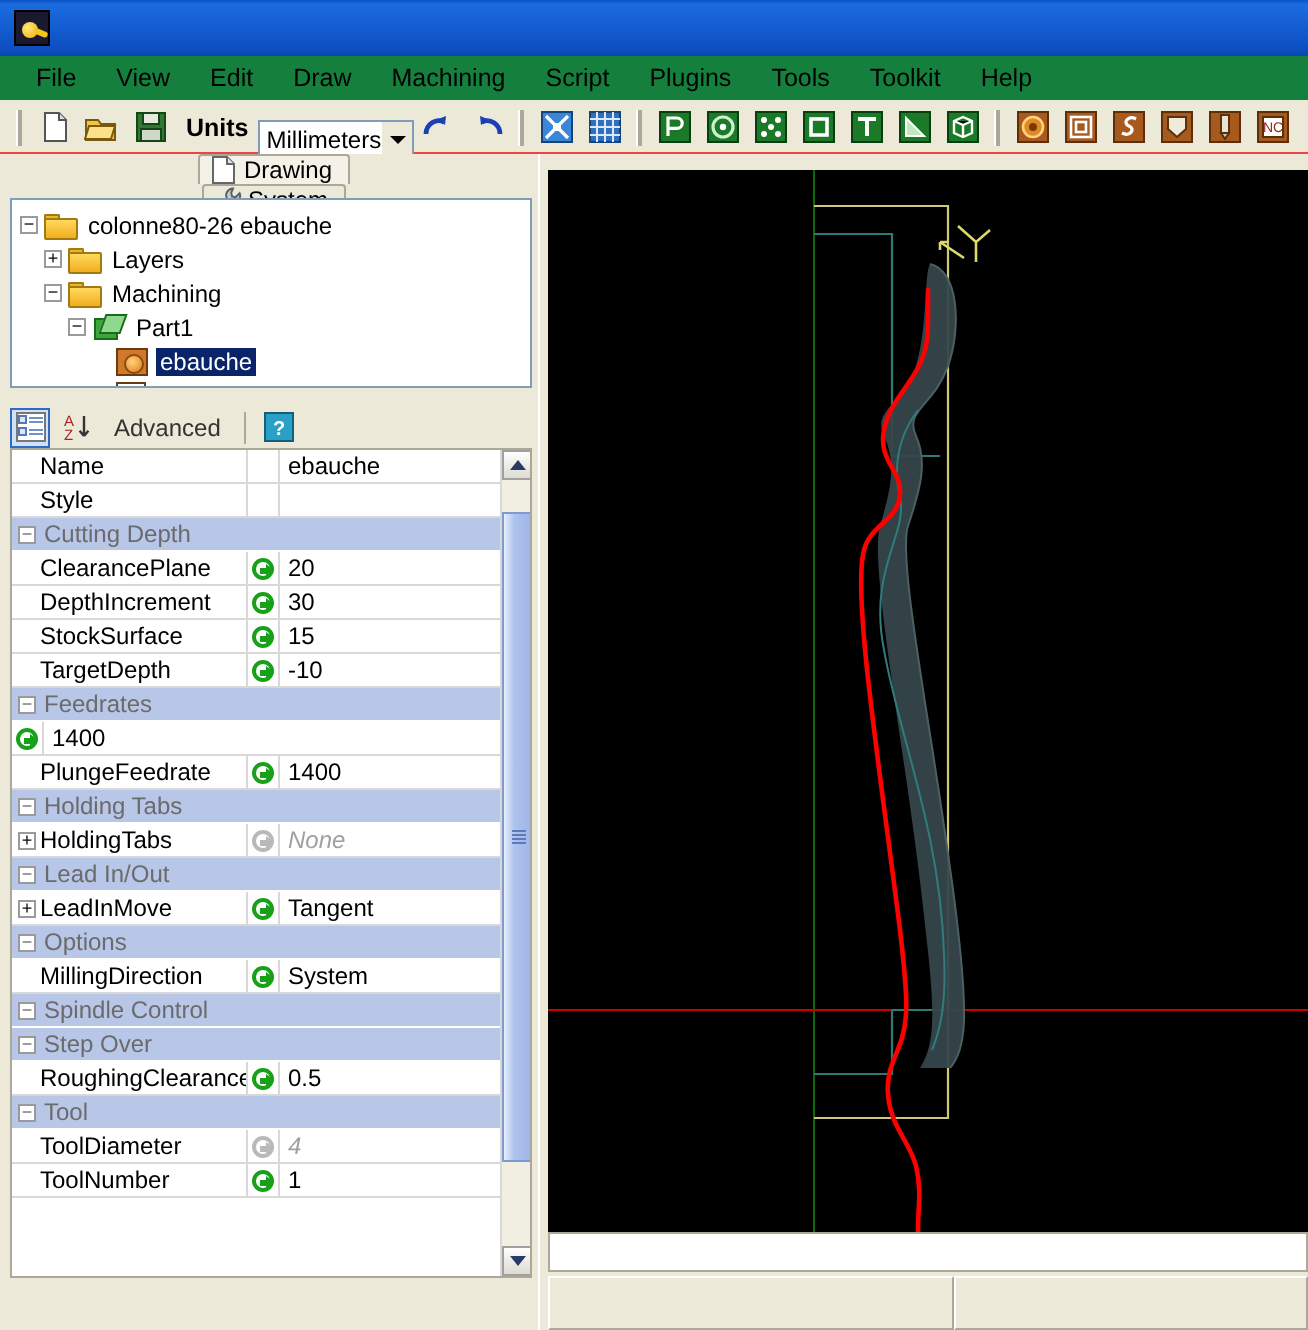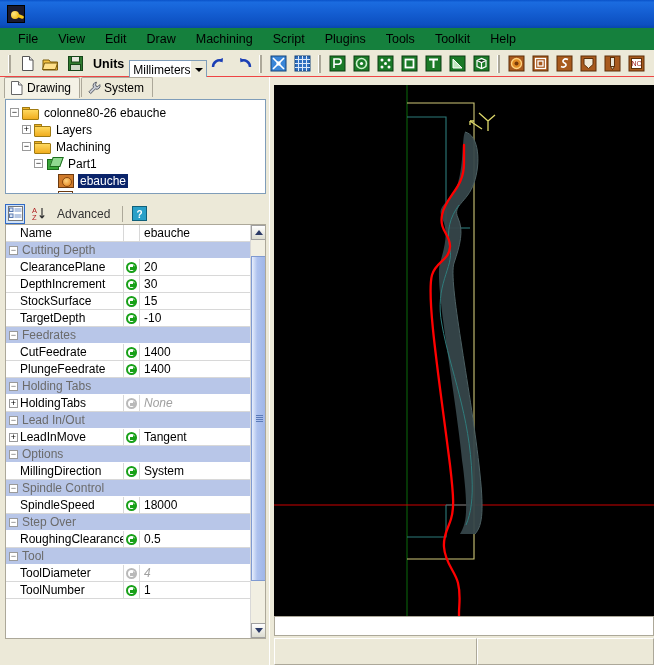--- a/index.html
+++ b/index.html
@@ -80,21 +80,21 @@
   .caret-d { width:0;height:0;border-left:4px solid transparent;border-right:4px solid transparent;border-top:4px solid #000; }
 
   
   .main { position:absolute; left:0; top:77px; right:0; bottom:0; }
 
   .leftpane { position:absolute; left:0; top:0; width:271px; bottom:0; background:#ece9d8; }
   .splitter { position:absolute; left:266px; top:0; width:8px; bottom:0; background:#ece9d8; cursor:col-resize; }
   .splitter::after{content:"";position:absolute;left:3px;top:0;bottom:0;width:1px;background:#fff;}
 
   
-  .tabstrip { height:22px; display:flex; align-items:flex-start; padding-left:4px; }
+  .tabstrip { height:22px; display:flex; align-items:center; padding-left:4px;flex-direction:column; }
   .tab {
     height:20px; display:flex; align-items:center; gap:4px;
     padding:0 8px 0 5px; font-size:12px;
     border:1px solid #aca899; border-bottom:none; background:#ece9d8;
     border-radius:2px 2px 0 0; margin-right:1px; cursor:default;
   }
   .tab.active { background:#f4f2e6; height:21px; font-weight:normal; }
   .tab .ico { width:13px;height:14px;display:block;flex:none; }
 
   
@@ -493,20 +493,27 @@
 
       <div class="pgrid">
         <div class="pg-inner" id="pgrows">
             <div class="prow">
               <span class="pname">
                 <span>Name</span>
               </span>
               <span class="pbullet"></span>
               <span class="pval">ebauche</span>
             </div>
+            <div class="prow">
+              <span class="pname">
+                <span>Style</span>
+              </span>
+              <span class="pbullet"></span>
+              <span class="pval"></span>
+            </div>
             <div class="pcat">
               <span class="pexp">−</span>
               <span>Cutting Depth</span>
             </div>
             <div class="prow">
               <span class="pname">
                 <span>ClearancePlane</span>
               </span>
               <span class="pbullet">
                 <span class="dot"></span>
@@ -538,23 +545,20 @@
               <span class="pbullet">
                 <span class="dot"></span>
               </span>
               <span class="pval">-10</span>
             </div>
             <div class="pcat">
               <span class="pexp">−</span>
               <span>Feedrates</span>
             </div>
             <div class="prow">
-              <span class="pname">
-                <span>CutFeedrate</span>
-              </span>
               <span class="pbullet">
                 <span class="dot"></span>
               </span>
               <span class="pval">1400</span>
             </div>
             <div class="prow">
               <span class="pname">
                 <span>PlungeFeedrate</span>
               </span>
               <span class="pbullet">
@@ -599,29 +603,20 @@
                 <span>MillingDirection</span>
               </span>
               <span class="pbullet">
                 <span class="dot"></span>
               </span>
               <span class="pval">System</span>
             </div>
             <div class="pcat">
               <span class="pexp">−</span>
               <span>Spindle Control</span>
-            </div>
-            <div class="prow">
-              <span class="pname">
-                <span>SpindleSpeed</span>
-              </span>
-              <span class="pbullet">
-                <span class="dot"></span>
-              </span>
-              <span class="pval">18000</span>
             </div>
             <div class="pcat">
               <span class="pexp">−</span>
               <span>Step Over</span>
             </div>
             <div class="prow">
               <span class="pname">
                 <span>RoughingClearance</span>
               </span>
               <span class="pbullet">

